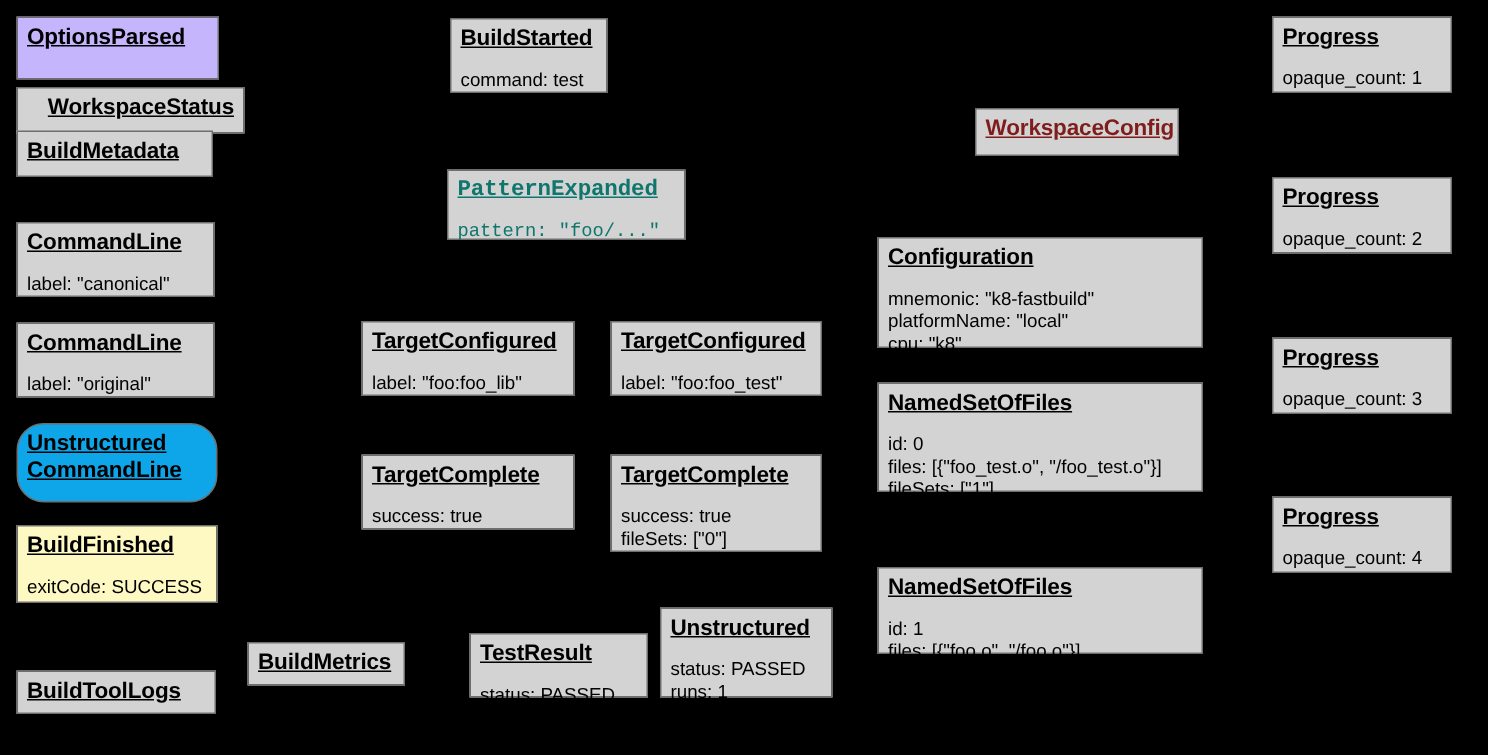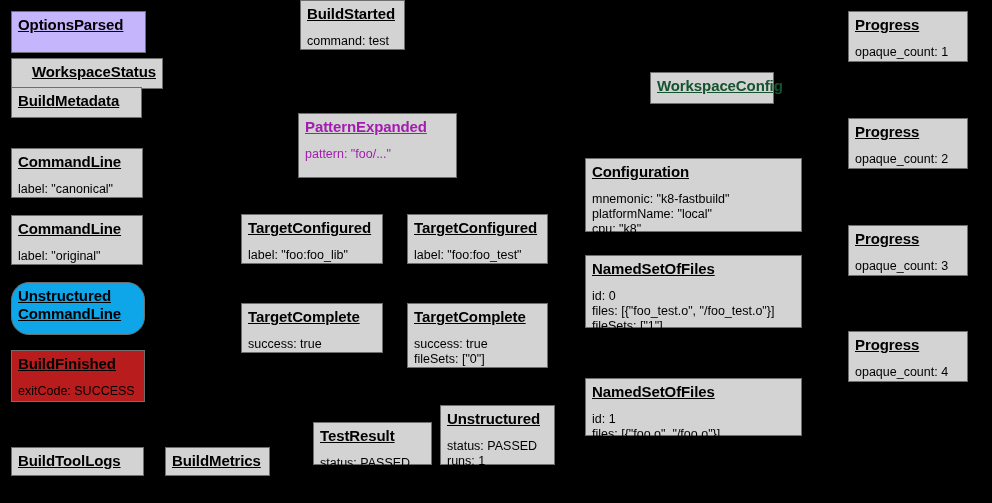--- a/index.html
+++ b/index.html
@@ -68,39 +68,39 @@
     </div>
     <div class="node" style="left: 11px; top: 215px; width: 132px; height: 50px; background: rgb(211, 211, 211); border-color: rgb(110, 110, 110); color: rgb(0, 0, 0);">
       <span class="node-title">CommandLine</span>
       <span class="node-fields">
         <span class="node-field">label: "original"</span>
       </span>
     </div>
     <div class="node" style="left: 11px; top: 282px; width: 134px; height: 53px; background: #0ea5e9; border-color: rgb(110, 110, 110); color: rgb(0, 0, 0); border-radius: 18px;">
       <span class="node-title wrap">Unstructured CommandLine</span>
     </div>
-    <div class="node" style="left: 11px; top: 350px; width: 134px; height: 52px; background: #b91c1c; border-color: rgb(110, 110, 110); color: rgb(0, 0, 0);">
+    <div class="node" style="left: 11px; top: 350px; width: 134px; height: 52px; background: #fef9c3; border-color: rgb(110, 110, 110); color: rgb(0, 0, 0);">
       <span class="node-title">BuildFinished</span>
       <span class="node-fields">
         <span class="node-field">exitCode: SUCCESS</span>
       </span>
     </div>
     <div class="node" style="left: 11px; top: 447px; width: 133px; height: 29px; background: rgb(211, 211, 211); border-color: rgb(110, 110, 110); color: rgb(0, 0, 0);">
       <span class="node-title">BuildToolLogs</span>
     </div>
-    <div class="node" style="left: 165px; top: 447px; width: 105px; height: 29px; background: rgb(211, 211, 211); border-color: rgb(110, 110, 110); color: rgb(0, 0, 0);">
+    <div class="node" style="left: 165px; top: 428px; width: 105px; height: 29px; background: rgb(211, 211, 211); border-color: rgb(110, 110, 110); color: rgb(0, 0, 0);">
       <span class="node-title">BuildMetrics</span>
     </div>
-    <div class="node" style="left: 300px; top: 0; width: 105px; height: 50px; background: rgb(211, 211, 211); border-color: rgb(110, 110, 110); color: rgb(0, 0, 0);">
+    <div class="node" style="left: 300px; top: 12px; width: 105px; height: 50px; background: rgb(211, 211, 211); border-color: rgb(110, 110, 110); color: rgb(0, 0, 0);">
       <span class="node-title">BuildStarted</span>
       <span class="node-fields">
         <span class="node-field">command: test</span>
       </span>
     </div>
-    <div class="node" style="left: 298px; top: 113px; width: 159px; height: 65px; background: rgb(211, 211, 211); border-color: rgb(110, 110, 110); color: #a21caf;">
+    <div class="node" style="left: 298px; top: 113px; width: 159px; height: 47px; background: rgb(211, 211, 211); border-color: rgb(110, 110, 110); color: #0f766e; font-family: Liberation Mono, monospace;">
       <span class="node-title">PatternExpanded</span>
       <span class="node-fields">
         <span class="node-field">pattern: "foo/..."</span>
       </span>
     </div>
     <div class="node" style="left: 241px; top: 214px; width: 142px; height: 50px; background: rgb(211, 211, 211); border-color: rgb(110, 110, 110); color: rgb(0, 0, 0);">
       <span class="node-title">TargetConfigured</span>
       <span class="node-fields">
         <span class="node-field">label: "foo:foo_lib"</span>
       </span>
@@ -130,21 +130,21 @@
         <span class="node-field">status: PASSED</span>
       </span>
     </div>
     <div class="node" style="left: 440px; top: 405px; width: 115px; height: 60px; background: rgb(211, 211, 211); border-color: rgb(110, 110, 110); color: rgb(0, 0, 0);">
       <span class="node-title">Unstructured</span>
       <span class="node-fields">
         <span class="node-field">status: PASSED</span>
         <span class="node-field">runs: 1</span>
       </span>
     </div>
-    <div class="node" style="left: 650px; top: 72px; width: 124px; height: 32px; background: rgb(211, 211, 211); border-color: rgb(110, 110, 110); color: #14532d;">
+    <div class="node" style="left: 650px; top: 72px; width: 136px; height: 32px; background: rgb(211, 211, 211); border-color: rgb(110, 110, 110); color: #7f1d1d;">
       <span class="node-title">WorkspaceConfig</span>
     </div>
     <div class="node" style="left: 585px; top: 158px; width: 217px; height: 74px; background: rgb(211, 211, 211); border-color: rgb(110, 110, 110); color: rgb(0, 0, 0);">
       <span class="node-title">Configuration</span>
       <span class="node-fields">
         <span class="node-field">mnemonic: "k8-fastbuild"</span>
         <span class="node-field">platformName: "local"</span>
         <span class="node-field">cpu: "k8"</span>
       </span>
     </div>

